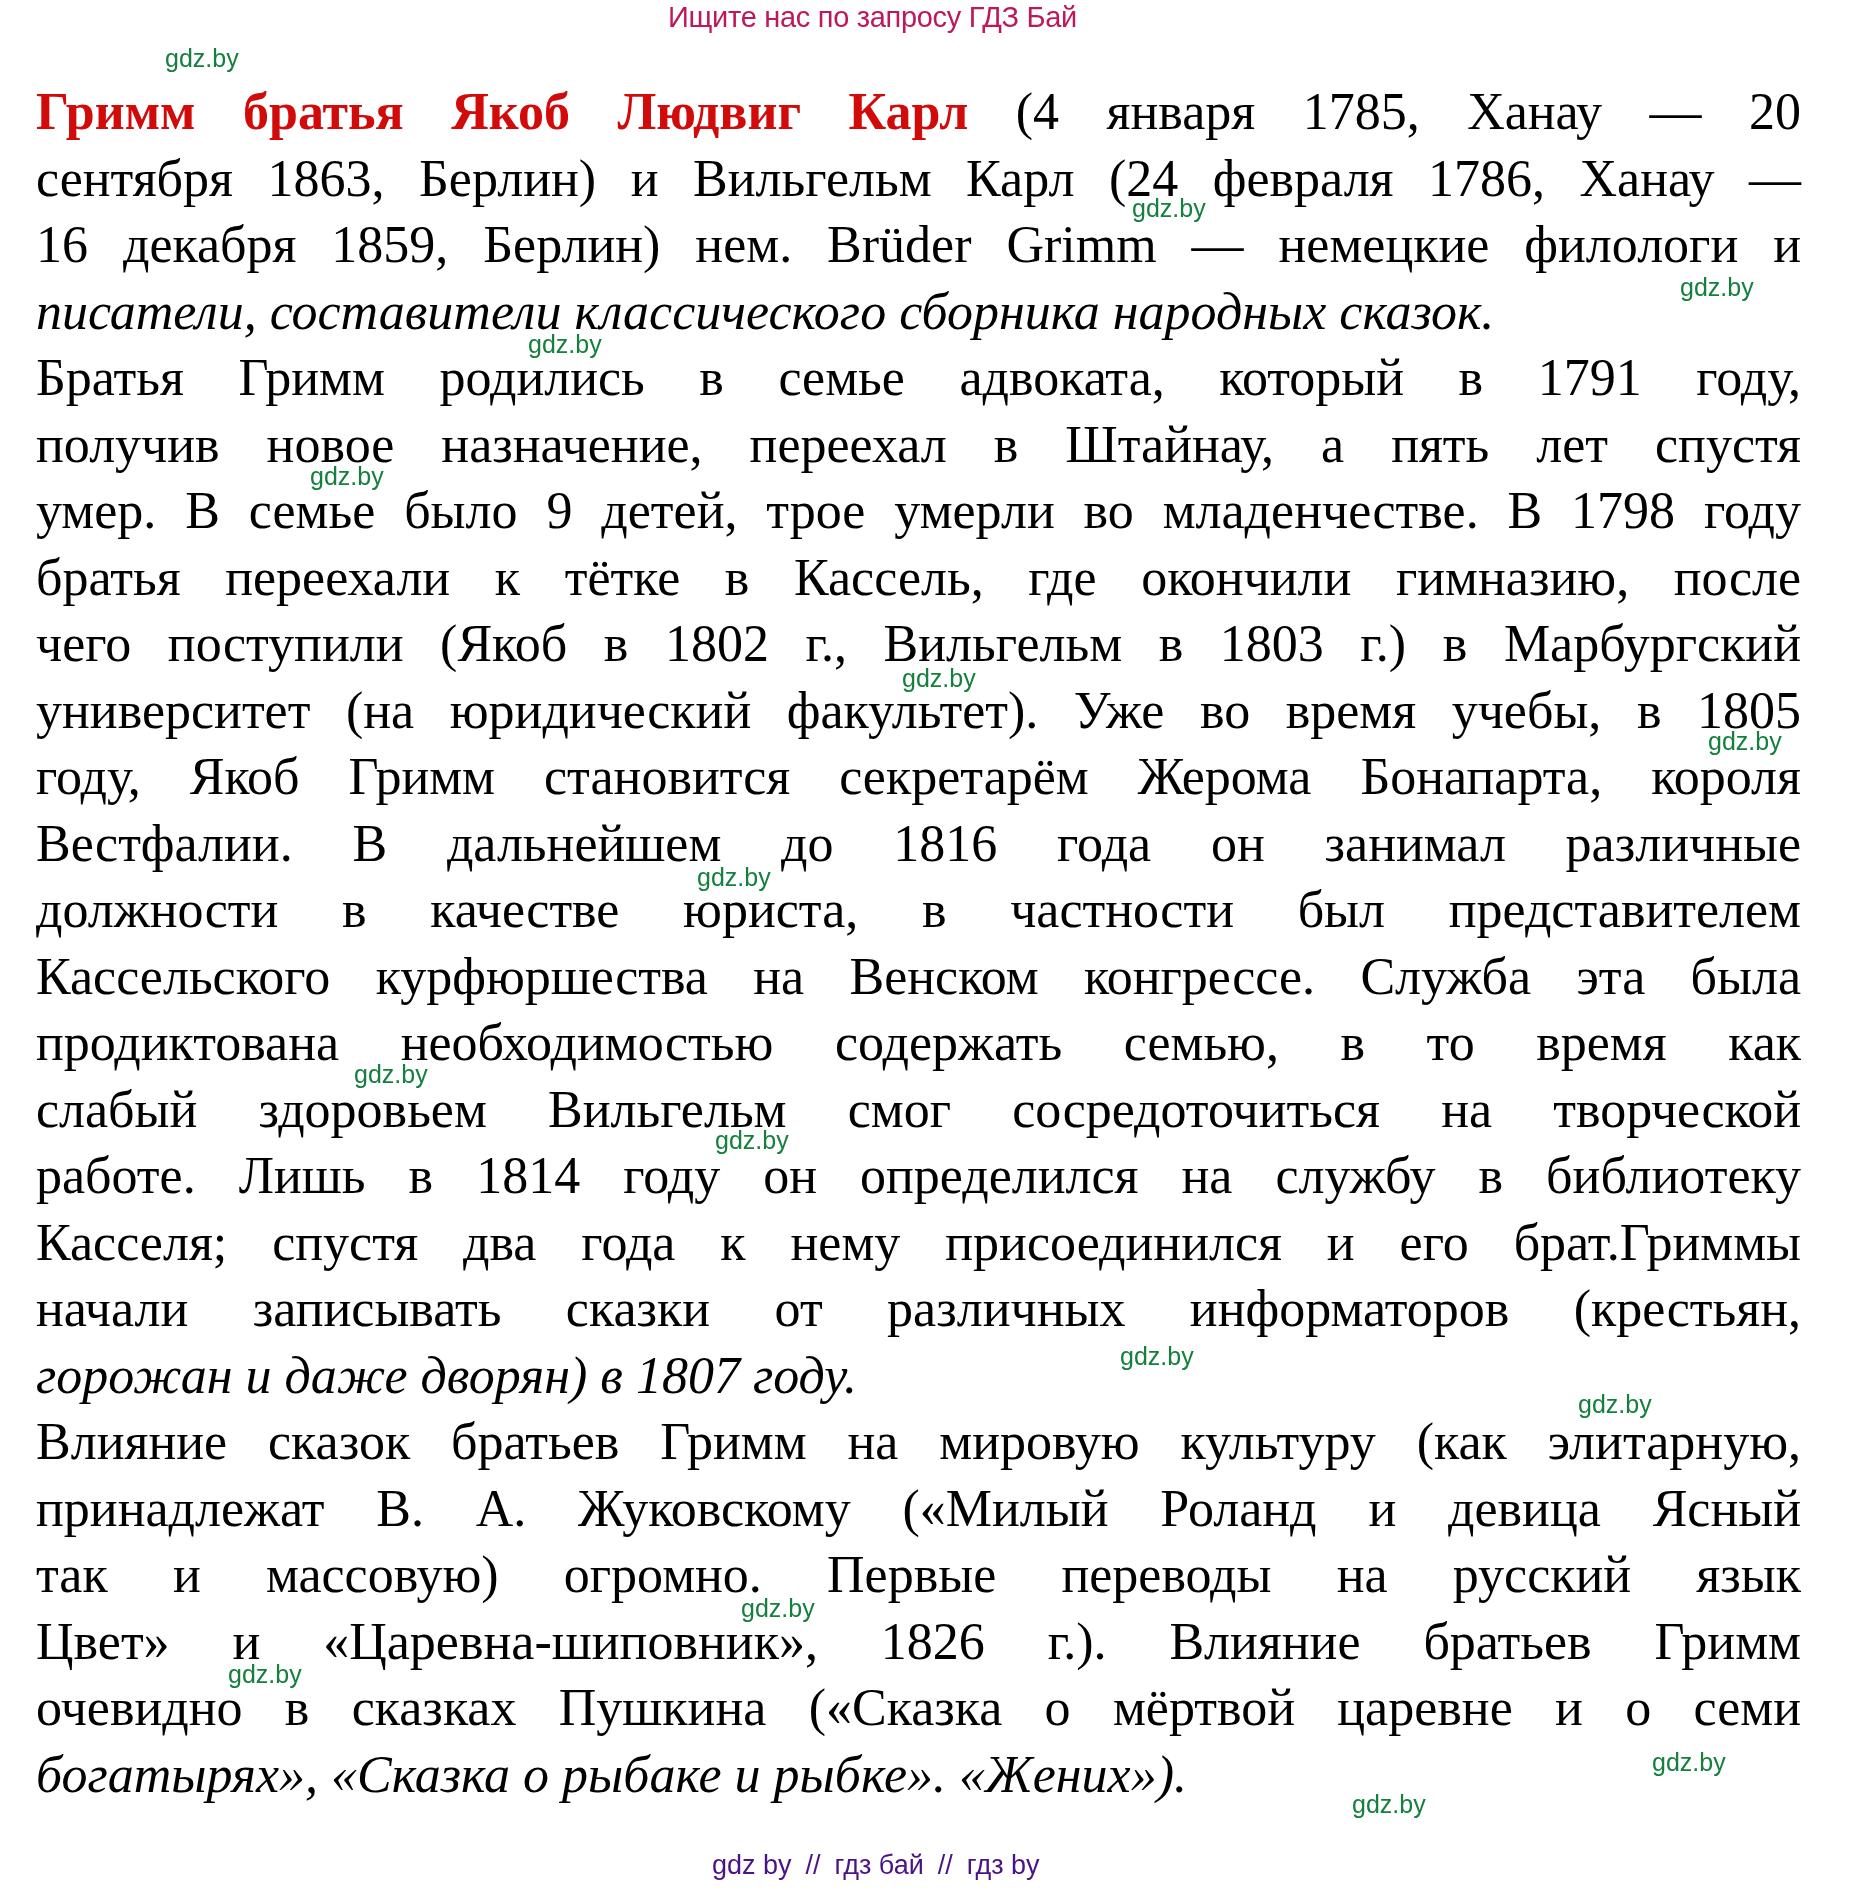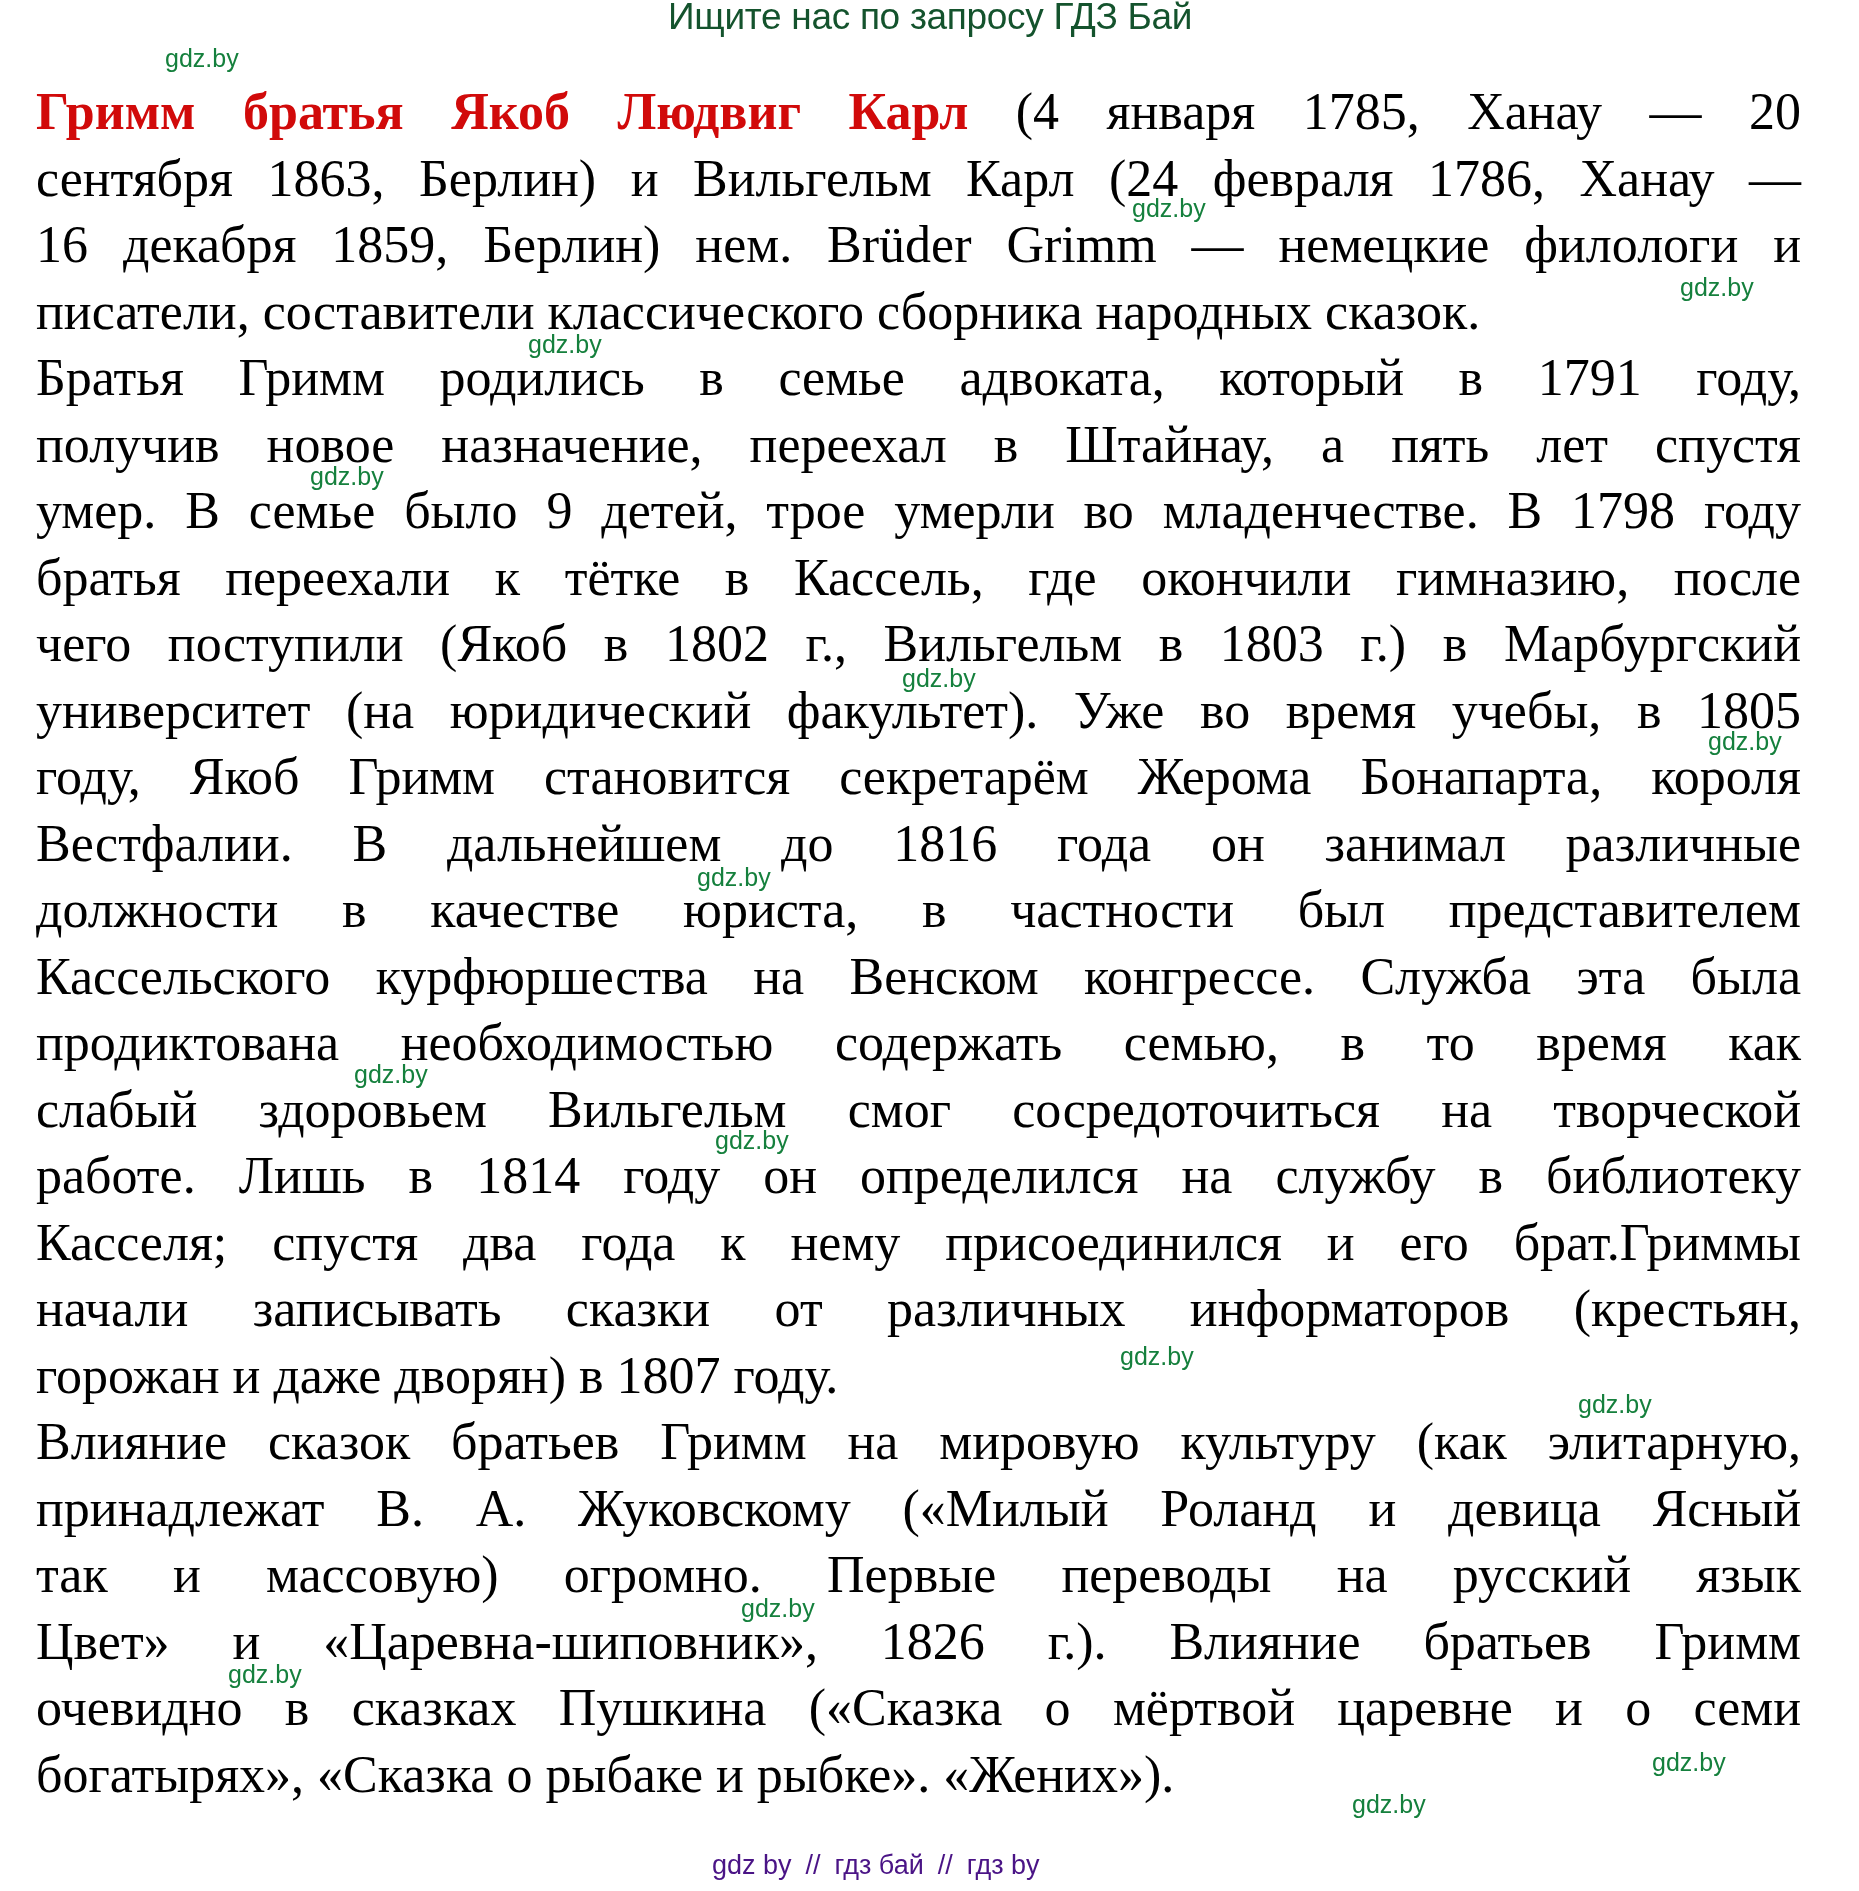--- a/index.html
+++ b/index.html
@@ -1,37 +1,37 @@
 <!DOCTYPE html>
 <html><head>
 <meta charset="utf-8">
 <style>
   html, body { margin: 0; padding: 0; background: #ffffff; }
   body { width: 1859px; height: 1891px; position: relative; overflow: hidden; }
   .header-banner {
     position: absolute; left: 668px; top: 0px; height: 34px;
-    font-family: "Liberation Sans", sans-serif; font-size: 37px; line-height: 34px;
-    color: #14532d; white-space: nowrap; letter-spacing: -0.3px;
+    font-family: "Liberation Sans", sans-serif; font-size: 29px; line-height: 34px;
+    color: #be185d; white-space: nowrap; letter-spacing: -0.3px;
   }
   .footer-banner {
     position: absolute; left: 712px; top: 1843px; height: 44px;
     font-family: "Liberation Sans", sans-serif; font-size: 27px; line-height: 44px;
     color: #4a1486; white-space: nowrap;
   }
   .footer-banner .sep { margin: 0 14px; }
   .article {
     position: absolute; left: 36px; top: 79px; width: 1765px;
     font-family: "Liberation Serif", serif; font-size: 52px; line-height: 66.5px;
     color: #000000;
   }
   .line {
     display: block; height: 66.5px; white-space: nowrap;
     text-align: justify; text-align-last: justify;
   }
-  .line.last { text-align-last: left; }
+  .line.last { text-align-last: left; font-style: italic; }
   .title { color: #d10a0a; font-weight: bold; }
   .wm {
     position: absolute; font-family: "Liberation Sans", sans-serif;
     font-size: 25px; color: #15803d; line-height: 28px; white-space: nowrap;
   }
 </style>
 </head>
 <body>
 
 <div class="header-banner">Ищите нас по запросу ГДЗ Бай</div>

